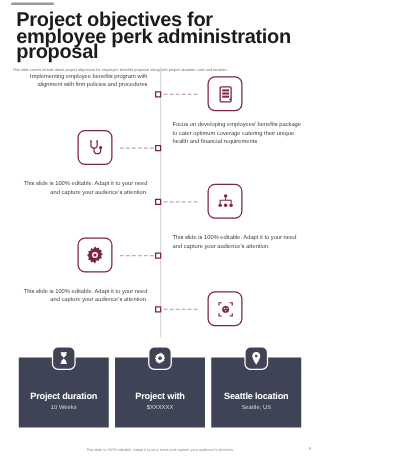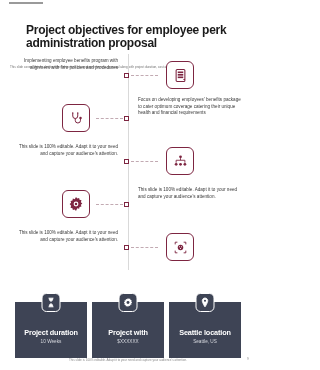--- a/index.html
+++ b/index.html
@@ -14,22 +14,22 @@
 
   
   .top-accent{
     position:absolute;left:9px;top:2px;width:34px;height:2px;
     background:#9a9a9a;
   }
 
   
   .header{position:absolute;left:10px;top:8px;right:10px;}
   .title{
-    font-size:12px;line-height:12.6px;font-weight:bold;
-    letter-spacing:-0.25px;color:#1b1b1b;margin:16px;
+    font-size:16px;line-height:12.6px;font-weight:bold;
+    letter-spacing:-0.25px;color:#1b1b1b;margin:3px;
   }
   .subtitle{
     margin-top:5px;
     font-size:3.05px;line-height:4px;color:#6e6e6e;
     letter-spacing:0.02px;white-space:nowrap;overflow:hidden;
   }
 
   
   .timeline{position:absolute;left:0;top:52px;width:256px;height:222px;}
   .spine{
@@ -65,21 +65,21 @@
   
   .txt{
     position:absolute;top:4px;width:104px;
     font-size:4.6px;line-height:6.6px;color:#3a3a3a;
   }
   .txt.left{left:14px;text-align:right;}
   .txt.right{left:138px;text-align:left;}
   .txt.tall{top:0px;}
 
   
-  .cards{position:absolute;left:0;top:296px;width:256px;height:62px;padding-left:32px;}
+  .cards{position:absolute;left:0;top:280px;width:256px;height:62px;padding-left:32px;}
   .card{
     position:absolute;top:6px;width:72px;height:56px;
     background:#3e4455;
   }
   .card.c0{left:15px}
   .card.c1{left:92px}
   .card.c2{left:169px}
   .badge{
     position:absolute;left:50%;top:-9px;transform:translateX(-50%);
     width:19px;height:19px;border-radius:5px;

